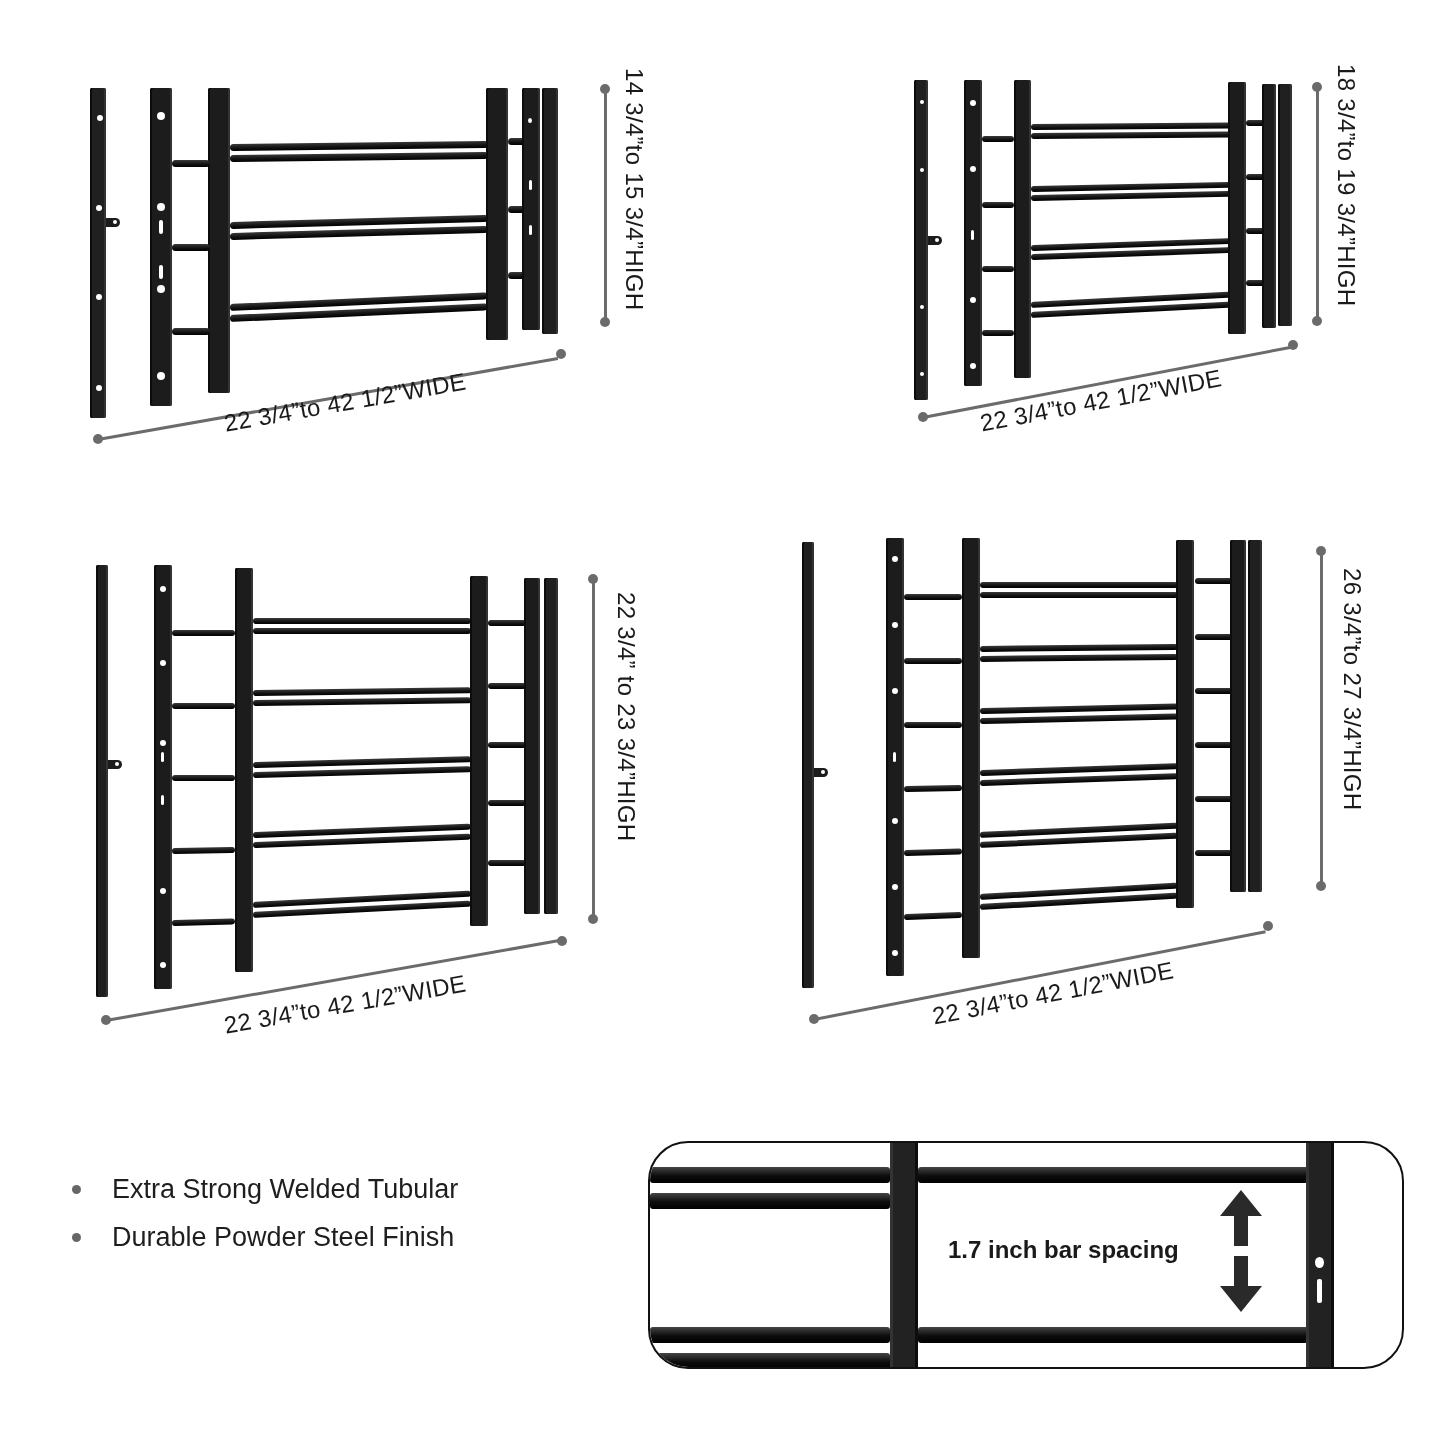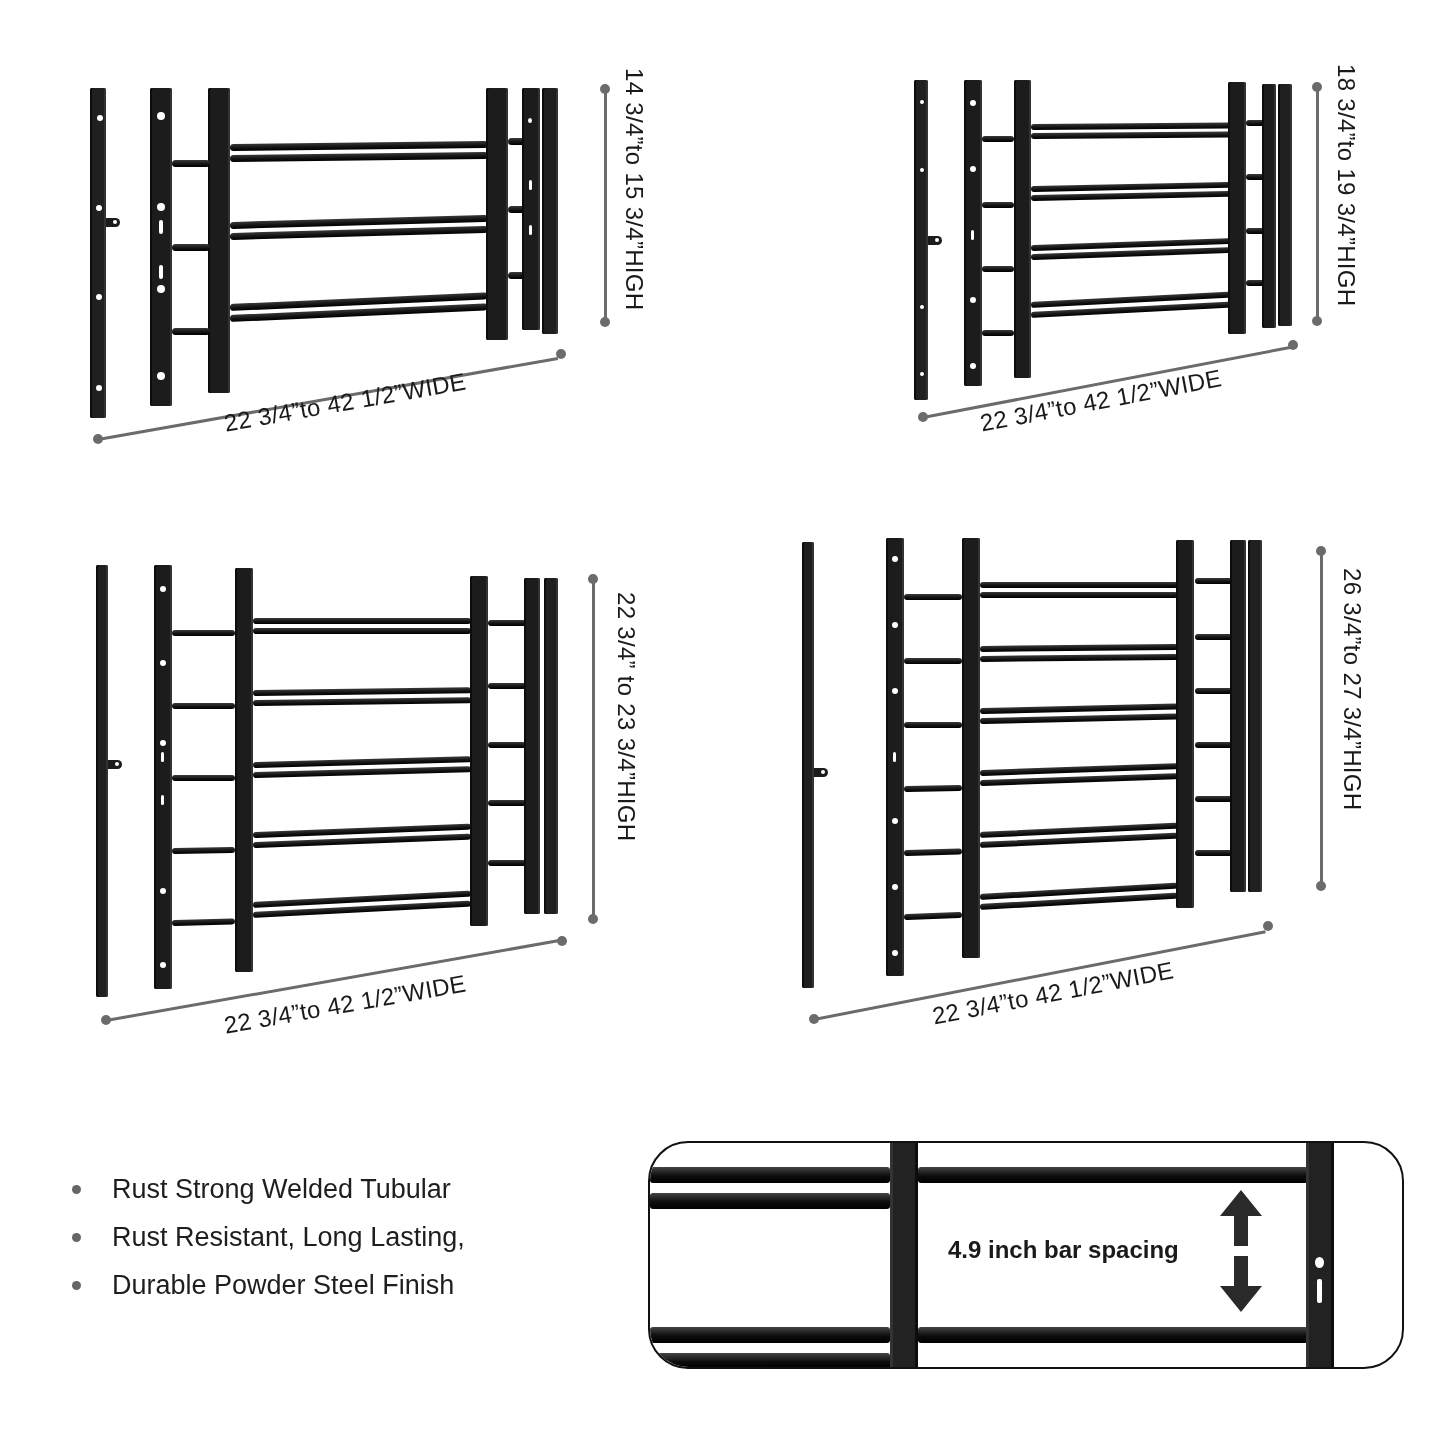--- a/index.html
+++ b/index.html
@@ -224,38 +224,37 @@
   <div class="dim-line" style="left:814px;top:1018px;width:460px;transform:rotate(-11deg);"></div>
   <div class="dim-dot" style="left:1263px;top:921px;"></div>
   <div class="dim-text" style="left:930px;top:1003px;transform:rotate(-11deg);transform-origin:left top;">22 3/4”to 42 1/2”WIDE</div>
   <div class="dim-dot" style="left:1316px;top:546px;"></div>
   <div class="vdim-line" style="left:1320px;top:551px;height:335px;"></div>
   <div class="dim-dot" style="left:1316px;top:881px;"></div>
   <div class="vtext" style="left:1366px;top:568px;">26 3/4”to 27 3/4”HIGH</div>
 </div>
 
 <ul class="features">
-  <li><span class="bullet"></span><span>Rust Strong Welded Tubular</span></li>
-  <li><span class="bullet"></span><span>Rust Resistant, Long Lasting,</span></li>
+  <li><span class="bullet"></span><span>Extra Strong Welded Tubular</span></li>
   <li><span class="bullet"></span><span>Durable Powder Steel Finish</span></li>
 </ul>
 
 <div class="detail">
 
   <div class="dbar" style="left:0;top:24px;width:240px;"></div>
   <div class="dbar" style="left:0;top:50px;width:240px;"></div>
   <div class="dbar" style="left:0;top:184px;width:240px;"></div>
   <div class="dbar" style="left:0;top:210px;width:240px;"></div>
 
   <div class="dpost" style="left:240px;"></div>
 
   <div class="dbar" style="left:268px;top:24px;width:390px;"></div>
   <div class="dbar" style="left:268px;top:184px;width:390px;"></div>
 
   <div class="dpost" style="left:656px;"></div>
   <div class="hole" style="left:665px;top:114px;width:9px;height:11px;"></div>
   <div class="slot" style="left:667px;top:136px;width:5px;height:24px;"></div>
 </div>
-<div class="spacing-text">4.9 inch bar spacing</div>
+<div class="spacing-text">1.7 inch bar spacing</div>
 <svg class="arrow" style="left:1218px;top:1190px;" width="46" height="122" viewBox="0 0 46 122">
   <polygon points="23,0 44,26 30,26 30,56 16,56 16,26 2,26" fill="#2a2a2a"></polygon>
   <polygon points="23,122 44,96 30,96 30,66 16,66 16,96 2,96" fill="#2a2a2a"></polygon>
 </svg>
 
 </body></html>

